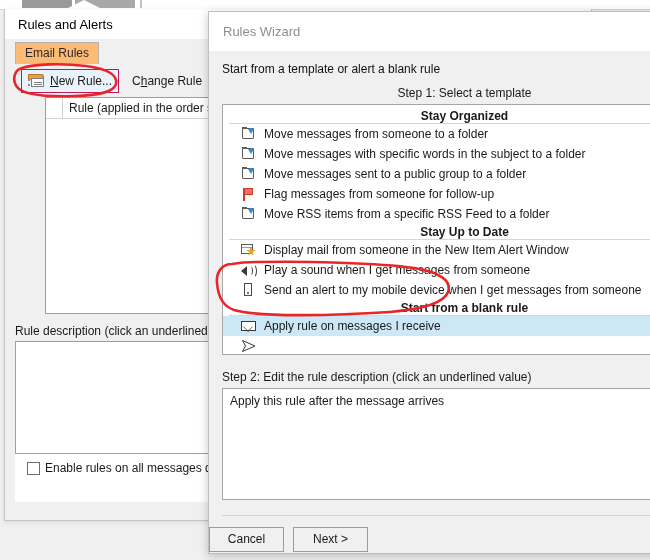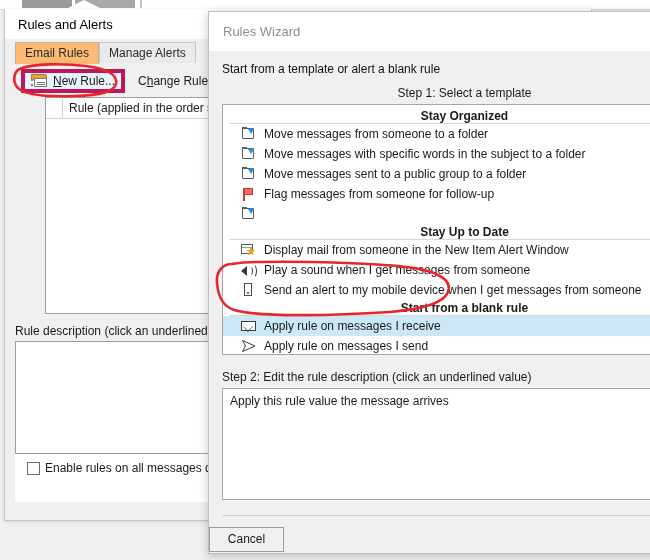--- a/index.html
+++ b/index.html
@@ -115,21 +115,21 @@
     display: flex;
     align-items: center;
     gap: 5px;
     height: 24px;
     padding: 0 6px;
     font-size: 12px;
     box-sizing: border-box;
     white-space: nowrap;
   }
   .tb-btn.framed {
-    border: 4px solid #be185d;
+    border: 1px solid #be185d;
     background: #eaf3fb;
   }
   .tb-btn u { text-decoration: underline; }
 
   
   .ico-newrule {
     position: relative;
     width: 17px; height: 14px;
     flex: none;
   }
@@ -479,21 +479,20 @@
 <div id="rules-alerts-window">
 
   <div id="ra-titlebar">
     <span id="ra-title">Rules and Alerts</span>
   </div>
 
   <div id="ra-body">
 
     <div id="ra-tabs">
       <div class="ra-tab active">Email Rules</div>
-      <div class="ra-tab">Manage Alerts</div>
     </div>
 
     <div id="ra-toolbar">
       <div class="tb-btn framed">
         <span class="ico-newrule">
           <span class="fold"></span>
             <span class="card"></span>
             <span class="dots"></span>
         </span>
         <span><u>N</u><span>ew Rule...</span></span>
@@ -583,20 +582,21 @@
           </span>
         <span>Flag messages from someone for follow-up</span>
       </div>
       <div class="tpl-item">
         <span class="tpl-icon ic-movefolder">
             <span class="ftab"></span>
             <span class="fbody"></span>
             <span class="shaft"></span>
             <span class="arrow"></span>
           </span>
+        <span>Move RSS items from a specific RSS Feed to a folder</span>
       </div>
 
       <div class="grp-head">
         <span>Stay Up to Date</span><span class="rule-line"></span>
       </div>
       <div class="tpl-item">
         <span class="tpl-icon ic-alertwin">
             <span class="win"></span>
             <span class="star">★</span>
           </span>
@@ -625,35 +625,35 @@
             <span class="env"></span>
           </span>
         <span>Apply rule on messages I receive</span>
       </div>
       <div class="tpl-item">
         <span class="tpl-icon ic-send">
           <svg width="16" height="14" viewBox="0 0 16 14" aria-hidden="true">
             <polygon points="1.5,1.5 14,7 1.5,12.5 4.5,7" fill="none" stroke="#3a3a3a" stroke-width="1"></polygon>
           </svg>
         </span>
-        <span>Apply rule on messages I send</span>
       </div>
 
     </div>
 
     <div id="rw-step2-label">Step 2: Edit the rule description (click an underlined value)</div>
     <div id="rw-desc-box">
-      <span>Apply this rule value the message arrives</span>
+      <span>Apply this rule after the message arrives</span>
     </div>
 
     <div id="rw-footer-sep"></div>
   </div>
 
   <div id="rw-buttons">
     <div class="win-btn">Cancel</div>
+    <div class="win-btn">Next &gt;</div>
   </div>
 </div>
 
 <svg id="annotations" viewBox="0 0 650 560">
 
   <path d="M 22 68 C 14 70, 12 80, 17 87 C 23 95, 45 97, 75 96 C 100 95, 114 92, 116 84
            C 118 75, 108 69, 86 66 C 62 63, 34 64, 22 68 Z" fill="none" stroke="#e8262a" stroke-width="2.6" stroke-linecap="round"></path>
 
   <path d="M 232 264 C 222 264, 216 272, 217 283 C 218 296, 222 306, 234 310
            C 258 317, 330 316, 390 312 C 424 309, 444 303, 448 292

